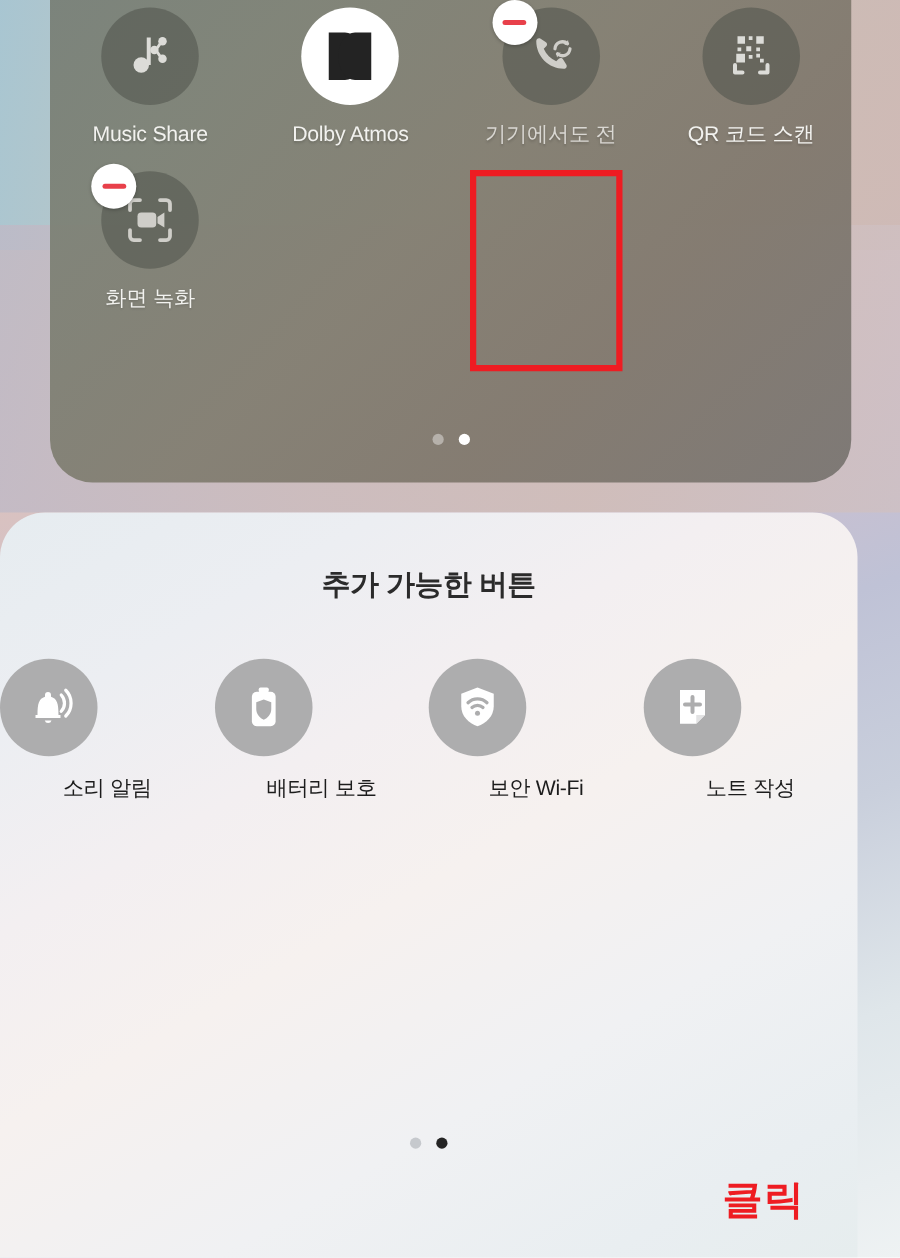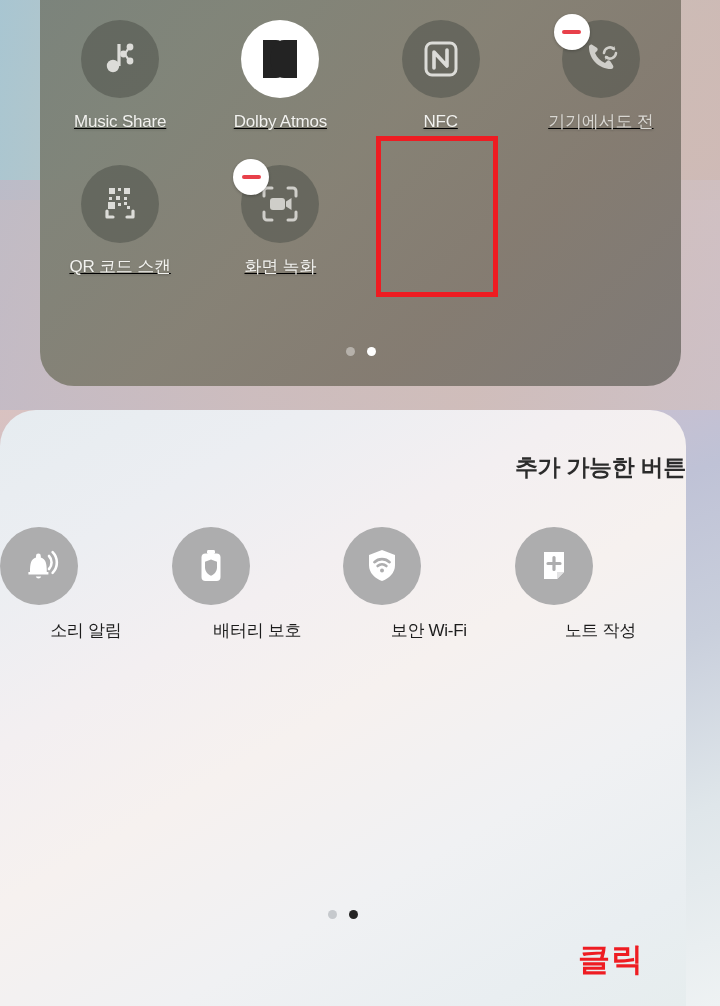--- a/index.html
+++ b/index.html
@@ -43,23 +43,22 @@
         rgba(120,116,112,.93) 100%);
     overflow:hidden;
   }
   .top-grid {
     position:absolute; left:0; right:0; top:80px;
     display:grid; grid-template-columns:repeat(4,1fr);
     row-gap:10px;
   }
   .tile {
     display:flex; flex-direction:column; align-items:center;
-    padding-top:20px;
+    padding-top:6px;
     position:relative;
-    text-decoration:underline;
   }
   .tile-ico-wrap { position:relative; width:78px; height:78px; }
   .tile-circle {
     width:78px; height:78px; border-radius:50%;
     background:rgba(78,82,74,.55);
     display:flex; align-items:center; justify-content:center;
   }
   .tile-circle.on { background:#ffffff; }
   .tile-label {
     margin-top:12px;
@@ -98,21 +97,21 @@
     background:linear-gradient(150deg,
         #e6ecf0 0%,
         #eceef2 18%,
         #f3eff1 34%,
         #f6f1ef 50%,
         #f0f1f3 70%,
         #e9eef1 88%,
         #e6edee 100%);
   }
   .bot-title {
-    text-align:right;
+    text-align:center;
     font-size:23px; font-weight:700; color:#2b2b2b;
     padding-top:42px; letter-spacing:-.3px;
   }
   .bot-grid {
     margin-top:44px;
     display:grid; grid-template-columns:repeat(4,1fr);
     row-gap:38px;
   }
   .btile { display:flex; flex-direction:column; }
   .btile-circle {
@@ -176,31 +175,20 @@
         <div class="tile-circle on">
           <svg width="38" height="42" viewBox="0 0 38 42">
             <path d="M2 2 h13 a13.5 19 0 0 1 0 38 H2 Z" fill="#232323"></path>
             <path d="M36 2 H23 a13.5 19 0 0 0 0 38 h13 Z" fill="#232323"></path>
           </svg>
         </div>
       </div>
       <div class="tile-label">Dolby Atmos</div>
     </div>
 
-    <div class="tile">
-      <div class="tile-ico-wrap">
-        <div class="tile-circle">
-          <svg width="38" height="38" viewBox="0 0 38 38">
-            <rect x="4" y="3" width="30" height="32" rx="6" fill="none" stroke="#dcdcd8" stroke-width="3"></rect>
-            <path d="M12 28 V12 L25 26 V10" fill="none" stroke="#dcdcd8" stroke-width="3.6" stroke-linecap="round" stroke-linejoin="round"></path>
-          </svg>
-        </div>
-      </div>
-      <div class="tile-label">NFC</div>
-    </div>
 
     <div class="tile">
       <div class="tile-ico-wrap">
         <div class="minus-badge">
             <i></i>
           </div>
         <div class="tile-circle">
           <svg width="42" height="42" viewBox="0 0 42 42">
             <path d="M9 9 c0-2 2-3 3.5-2 l4 2.5 c1.5 1 1.5 2.5 .5 3.5 l-2 2 c2 4.5 5.5 8 10 10 l2-2 c1-1 2.5-1 3.5 .5 l2.5 4 c1 1.5 0 3.5-2 3.5 C19 31 9 21 9 9 Z" fill="#cfcec9"></path>
             <g transform="translate(22,8)">

